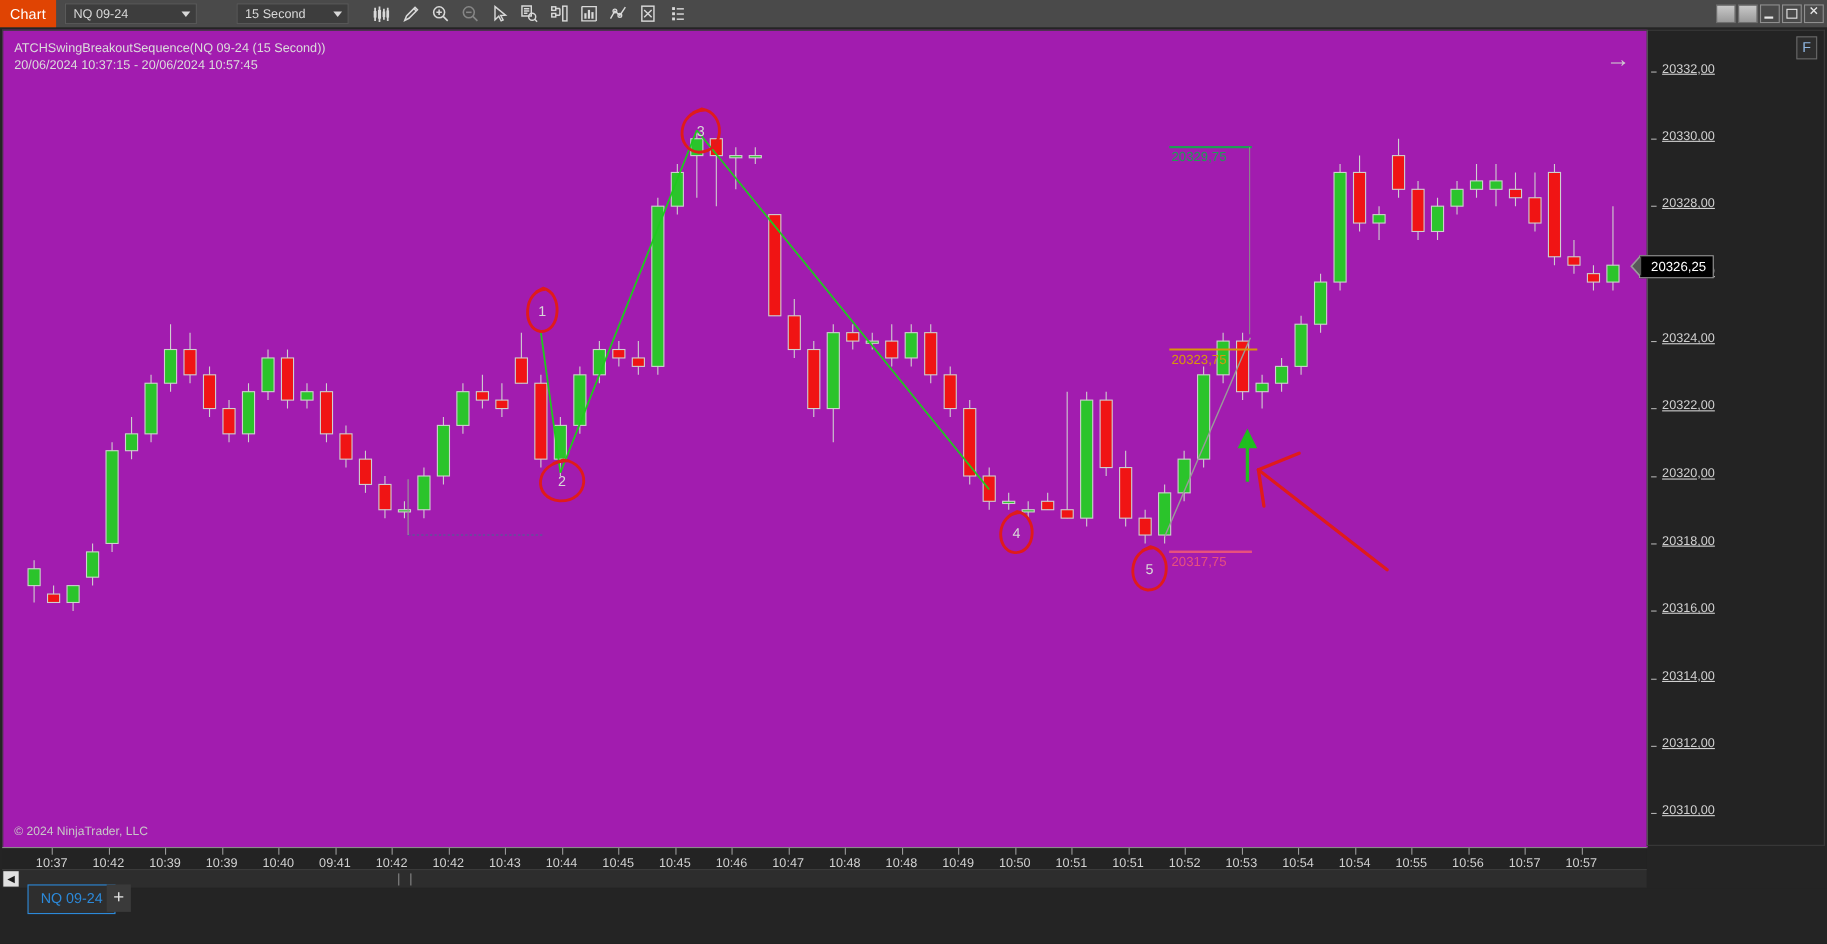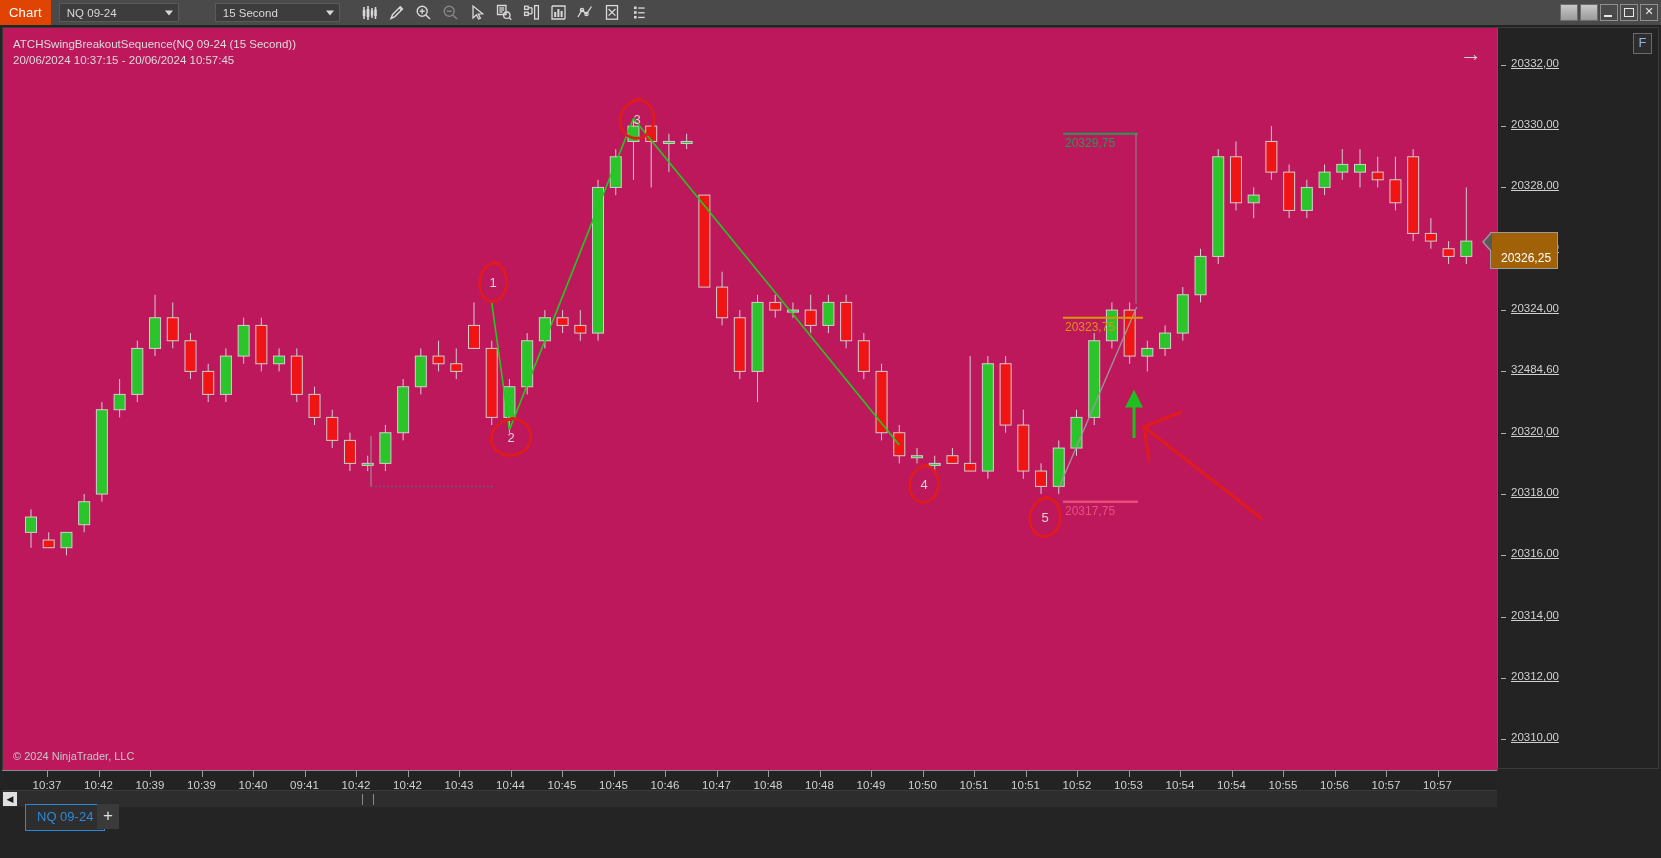--- a/index.html
+++ b/index.html
@@ -39,21 +39,21 @@
   }
   .combo .cbx {
     position: absolute; right: 5px; top: 50%;
     transform: translateY(-50%);
     width: 0; height: 0;
     border-left: 4px solid transparent;
     border-right: 4px solid transparent;
     border-top: 5px solid #d8d8d8;
   }
   #combo-instrument { width: 120px; }
-  #combo-interval { width: 125px; margin-left: 36px; }
+  #combo-interval { width: 102px; margin-left: 36px; }
   .tb-icons { display: flex; align-items: center; margin-left: 16px; gap: 0px; }
   .tb-btn {
     width: 27px; height: 23px;
     display: flex; align-items: center; justify-content: center;
   }
   .tb-btn svg { display: block; }
   .tb-btn.dim { opacity: .42; }
 
   
   .win-controls {
@@ -82,21 +82,21 @@
 
   
   #chart-frame {
     position: absolute; left: 0; top: 25px;
     width: 1661px; height: 833px;
     background: #242424;
   }
   #chart-area {
     position: absolute; left: 2px; top: 2px;
     width: 1495px; height: 742px;
-    background: #be185d;
+    background: #a21caf;
     border: 1px solid #3a3a3a;
     border-right: none;
     overflow: hidden;
   }
   .chart-title {
     position: absolute; left: 10px; top: 8px;
     color: #dcdcdc; font-size: 11.5px; line-height: 16px;
     white-space: nowrap;
   }
   .chart-subtitle {
@@ -129,24 +129,24 @@
   }
   .price-tick .dash {
     position: absolute; left: 3px; top: 50%;
     width: 5px; height: 1px; background: #b0b0b0;
   }
   .price-tick .lbl { position: absolute; left: 13px; top: -8px; text-decoration: underline; }
 
   .price-marker {
     position: absolute; left: -8px;
     height: 19px; line-height: 19px;
-    background: #a16207;
+    background: #000000;
     border: 1px solid #9b9b9b;
     color: #ffffff; font-size: 12px;
-    padding: 16px 6px 0 10px;
+    padding: 0 6px 0 10px;
     white-space: nowrap;
   }
   .price-marker::before {
     content: ""; position: absolute; left: -9px; top: -1px;
     width: 0; height: 0;
     border-top: 10.5px solid transparent;
     border-bottom: 10.5px solid transparent;
     border-right: 9px solid #9b9b9b;
   }
   .price-marker::after {
@@ -608,21 +608,21 @@
         <div class="price-tick" style="top: 220.76px;">
           <span class="dash"></span>
           <span class="lbl">20326,00</span>
         </div>
         <div class="price-tick" style="top: 282.083px;">
           <span class="dash"></span>
           <span class="lbl">20324,00</span>
         </div>
         <div class="price-tick" style="top: 343.405px;">
           <span class="dash"></span>
-          <span class="lbl">32484,60</span>
+          <span class="lbl">20322,00</span>
         </div>
         <div class="price-tick" style="top: 404.727px;">
           <span class="dash"></span>
           <span class="lbl">20320,00</span>
         </div>
         <div class="price-tick" style="top: 466.05px;">
           <span class="dash"></span>
           <span class="lbl">20318,00</span>
         </div>
         <div class="price-tick" style="top: 527.372px;">

